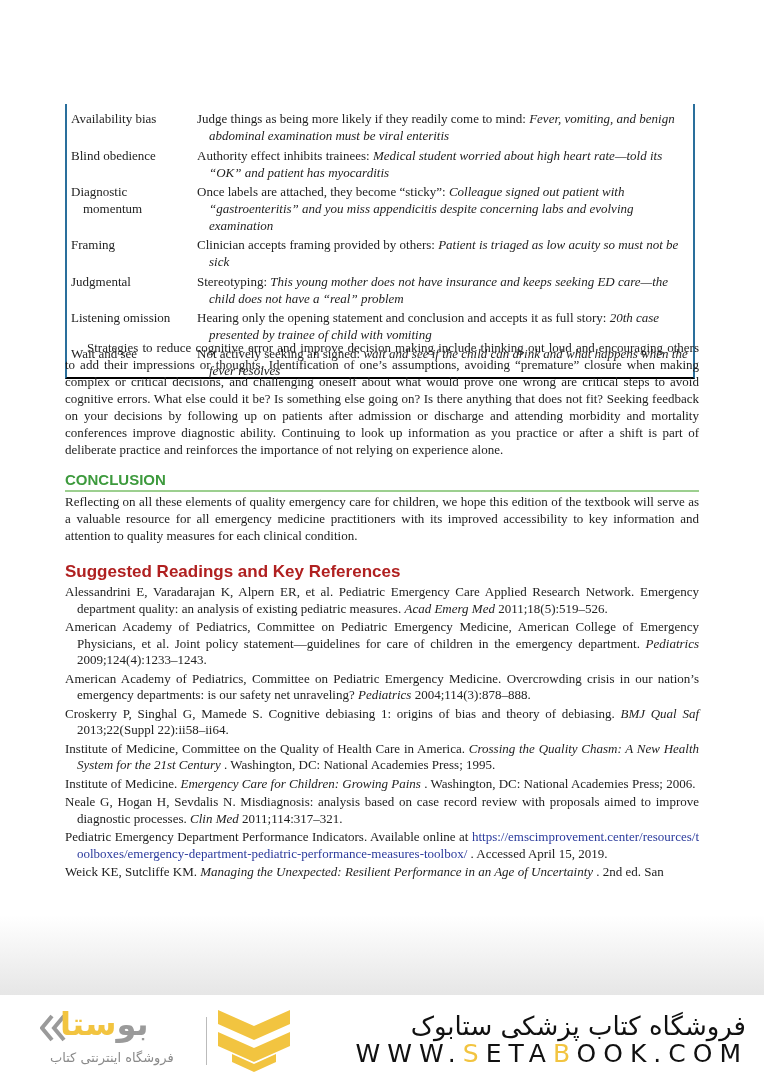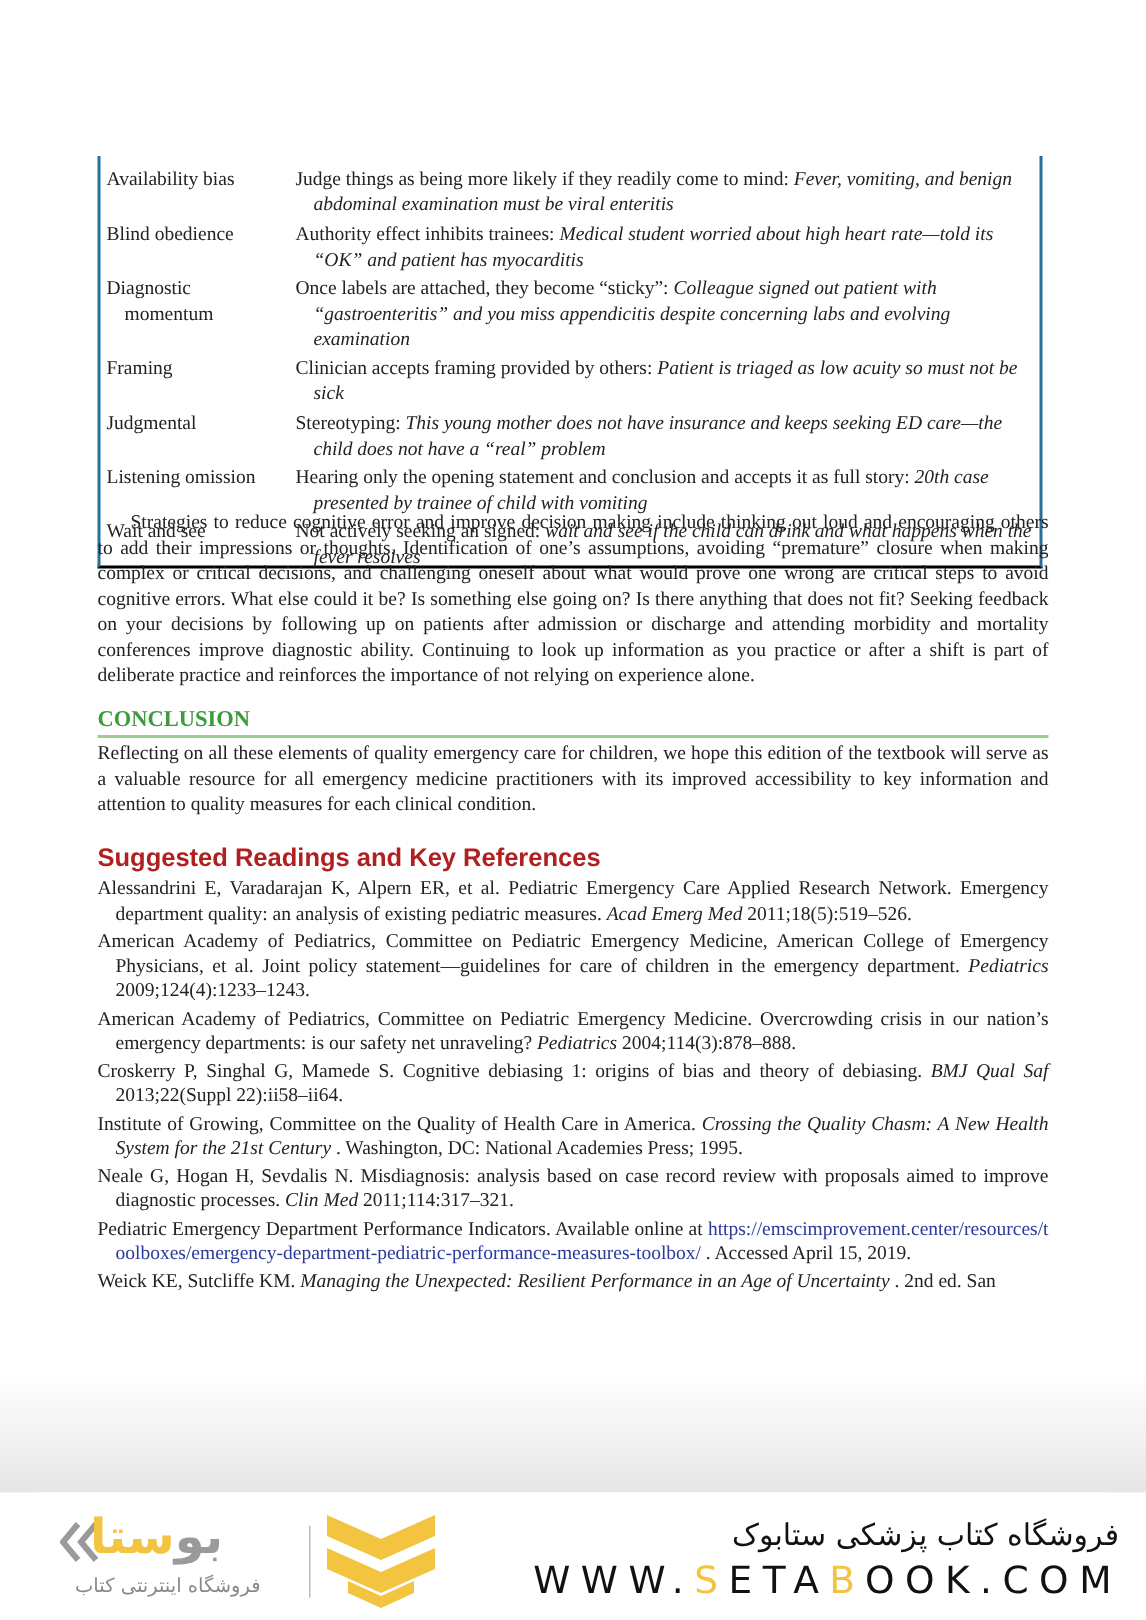--- a/index.html
+++ b/index.html
@@ -21,21 +21,21 @@
   .bias-desc { position: absolute; left: 130px; width: 492px; text-indent: -12px; padding-left: 12px; box-sizing: border-box; }
   .bias-desc i { font-style: italic; }
 
   .para {
     position: absolute; left: 65px; width: 634px; font-size: 13px; line-height: 17px; text-align: justify;
   }
   .para.indent { text-indent: 22px; }
 
   .h-conclusion {
     position: absolute; left: 65px; top: 471px; width: 634px;
-    font-family: Liberation Serif, serif; font-size: 15px; font-weight: bold; color: #3d9a3d;
+    font-family: Liberation Sans, sans-serif; font-size: 15px; font-weight: bold; color: #3d9a3d;
     border-bottom: 2px solid #9ccf8f; padding-bottom: 1px; line-height: 18px;
   }
   .h-refs {
     position: absolute; left: 65px; top: 562px;
     font-family: "Liberation Sans", "DejaVu Sans", sans-serif; font-size: 17px; font-weight: bold; color: #b02020;
   }
 
   .refs { position: absolute; left: 65px; top: 584px; width: 634px; }
   .ref {
     font-size: 13px; line-height: 16.5px; text-align: justify;
@@ -52,21 +52,21 @@
 
   
   .footer { position: absolute; left: 0; top: 995px; width: 764px; height: 85px; background: #ffffff; border-radius: 27px; }
   .logo-chevrons { position: absolute; left: 40px; top: 18px; }
   .logo-word { position: absolute; left: 60px; top: 10px; font-family: "DejaVu Sans", sans-serif; font-size: 32px; font-weight: bold; letter-spacing: -1px; }
   .logo-word .gray { color: #9a9a9a; }
   .logo-word .gold { color: #f2c440; }
   .logo-sub { position: absolute; left: 50px; top: 55px; font-family: "DejaVu Sans", sans-serif; font-size: 13px; color: #8a8a8a; direction: rtl; text-align: center; }
   .logo-divider { position: absolute; left: 206px; top: 22px; width: 1px; height: 48px; background: #bbbbbb; }
   .logo-emblem { position: absolute; left: 218px; top: 15px; }
-  .store-fa { position: absolute; right: 18px; top: 16px; font-family: "DejaVu Sans", sans-serif; font-size: 20px; color: #111; direction: rtl; text-align: right; }
+  .store-fa { position: absolute; right: 18px; top: 16px; font-family: "DejaVu Sans", sans-serif; font-size: 26px; color: #111; direction: rtl; text-align: right; }
   .store-url { position: absolute; right: 16px; top: 44px; font-family: "DejaVu Sans", sans-serif; font-size: 25px; letter-spacing: 7px; color: #111; }
   .store-url .gold { color: #f2c440; }
 </style>
 </head>
 <body>
 
 <div class="bias-table">
   <div class="bias-row" style="top:6px">
     <div class="bias-term">Availability bias</div>
     <div class="bias-desc"><span>Judge things as being more likely if they readily come to mind: </span><i>Fever, vomiting, and benign abdominal examination must be viral enteritis</i></div>
@@ -101,21 +101,22 @@
 
 <div class="h-conclusion">CONCLUSION</div>
 <p class="para" style="top:493px; margin:0">Reflecting on all these elements of quality emergency care for children, we hope this edition of the textbook will serve as a valuable resource for all emergency medicine practitioners with its improved accessibility to key information and attention to quality measures for each clinical condition.</p>
 
 <div class="h-refs">Suggested Readings and Key References</div>
 <div class="refs">
   <div class="ref"><span>Alessandrini E, Varadarajan K, Alpern ER, et al. Pediatric Emergency Care Applied Research Network. Emergency department quality: an analysis of existing pediatric measures. </span><i>Acad Emerg Med</i><span> 2011;18(5):519–526.</span></div>
   <div class="ref"><span>American Academy of Pediatrics, Committee on Pediatric Emergency Medicine, American College of Emergency Physicians, et al. Joint policy statement—guidelines for care of children in the emergency department. </span><i>Pediatrics</i><span> 2009;124(4):1233–1243.</span></div>
   <div class="ref"><span>American Academy of Pediatrics, Committee on Pediatric Emergency Medicine. Overcrowding crisis in our nation’s emergency departments: is our safety net unraveling? </span><i>Pediatrics</i><span> 2004;114(3):878–888.</span></div>
   <div class="ref"><span>Croskerry P, Singhal G, Mamede S. Cognitive debiasing 1: origins of bias and theory of debiasing. </span><i>BMJ Qual Saf</i><span> 2013;22(Suppl 22):ii58–ii64.</span></div>
-  <div class="ref"><span>Institute of Growing, Committee on the Quality of Health Care in America. </span><i>Crossing the Quality Chasm: A New Health System for the 21st Century</i><span> . Washington, DC: National Academies Press; 1995.</span></div>
+  <div class="ref"><span>Institute of Medicine, Committee on the Quality of Health Care in America. </span><i>Crossing the Quality Chasm: A New Health System for the 21st Century</i><span> . Washington, DC: National Academies Press; 1995.</span></div>
+  <div class="ref"><span>Institute of Medicine. </span><i>Emergency Care for Children: Growing Pains</i><span> . Washington, DC: National Academies Press; 2006.</span></div>
   <div class="ref"><span>Neale G, Hogan H, Sevdalis N. Misdiagnosis: analysis based on case record review with proposals aimed to improve diagnostic processes. </span><i>Clin Med</i><span> 2011;114:317–321.</span></div>
   <div class="ref"><span>Pediatric Emergency Department Performance Indicators. Available online at </span><span class="link" style="word-break:break-all">https://emscimprovement.center/resources/toolboxes/emergency-department-pediatric-performance-measures-toolbox/</span><span> . Accessed April 15, 2019.</span></div>
   <div class="ref"><span>Weick KE, Sutcliffe KM. </span><i>Managing the Unexpected: Resilient Performance in an Age of Uncertainty</i><span> . 2nd ed. San</span></div>
 </div>
 
 <div class="fade"></div>
 
 <div class="footer">
   <svg class="logo-chevrons" width="28" height="30" viewBox="0 0 28 30">
     <polyline points="12,3 2,15 12,27" fill="none" stroke="#9a9a9a" stroke-width="4"></polyline>

